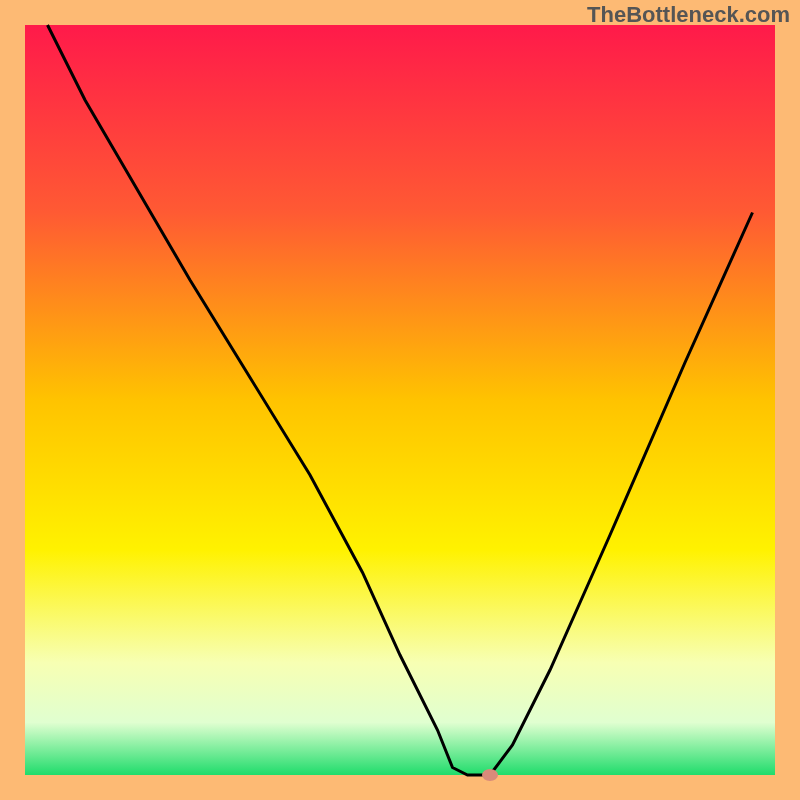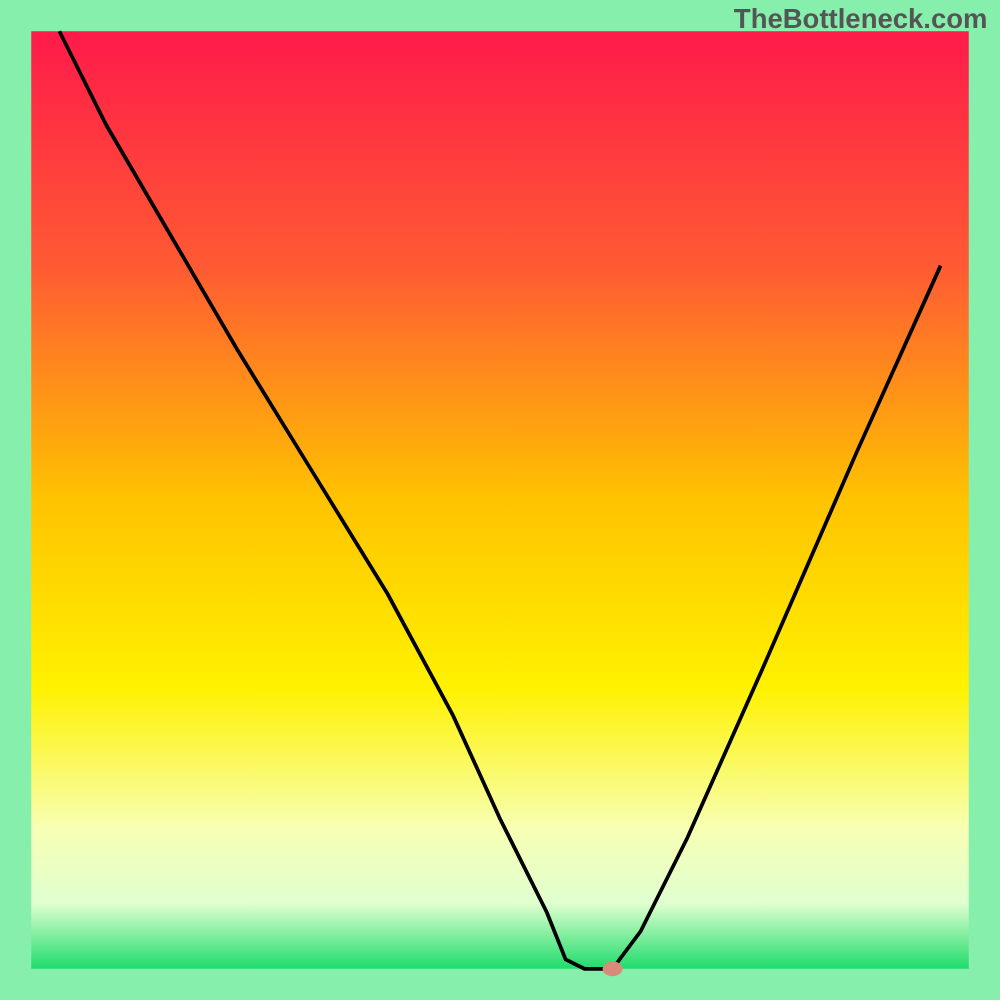--- a/index.html
+++ b/index.html
@@ -5,21 +5,21 @@
   body {
     margin: 0;
     padding: 0;
     background: #fff;
     font-family: Arial, sans-serif;
   }
   .chart-container {
     width: 800px;
     height: 800px;
     position: relative;
-    background: #86efac;
+    background: #fdba74;
   }
   .watermark {
     position: absolute;
     top: 2px;
     right: 10px;
     font-size: 22px;
     font-weight: bold;
     color: #555;
     z-index: 10;
   }

